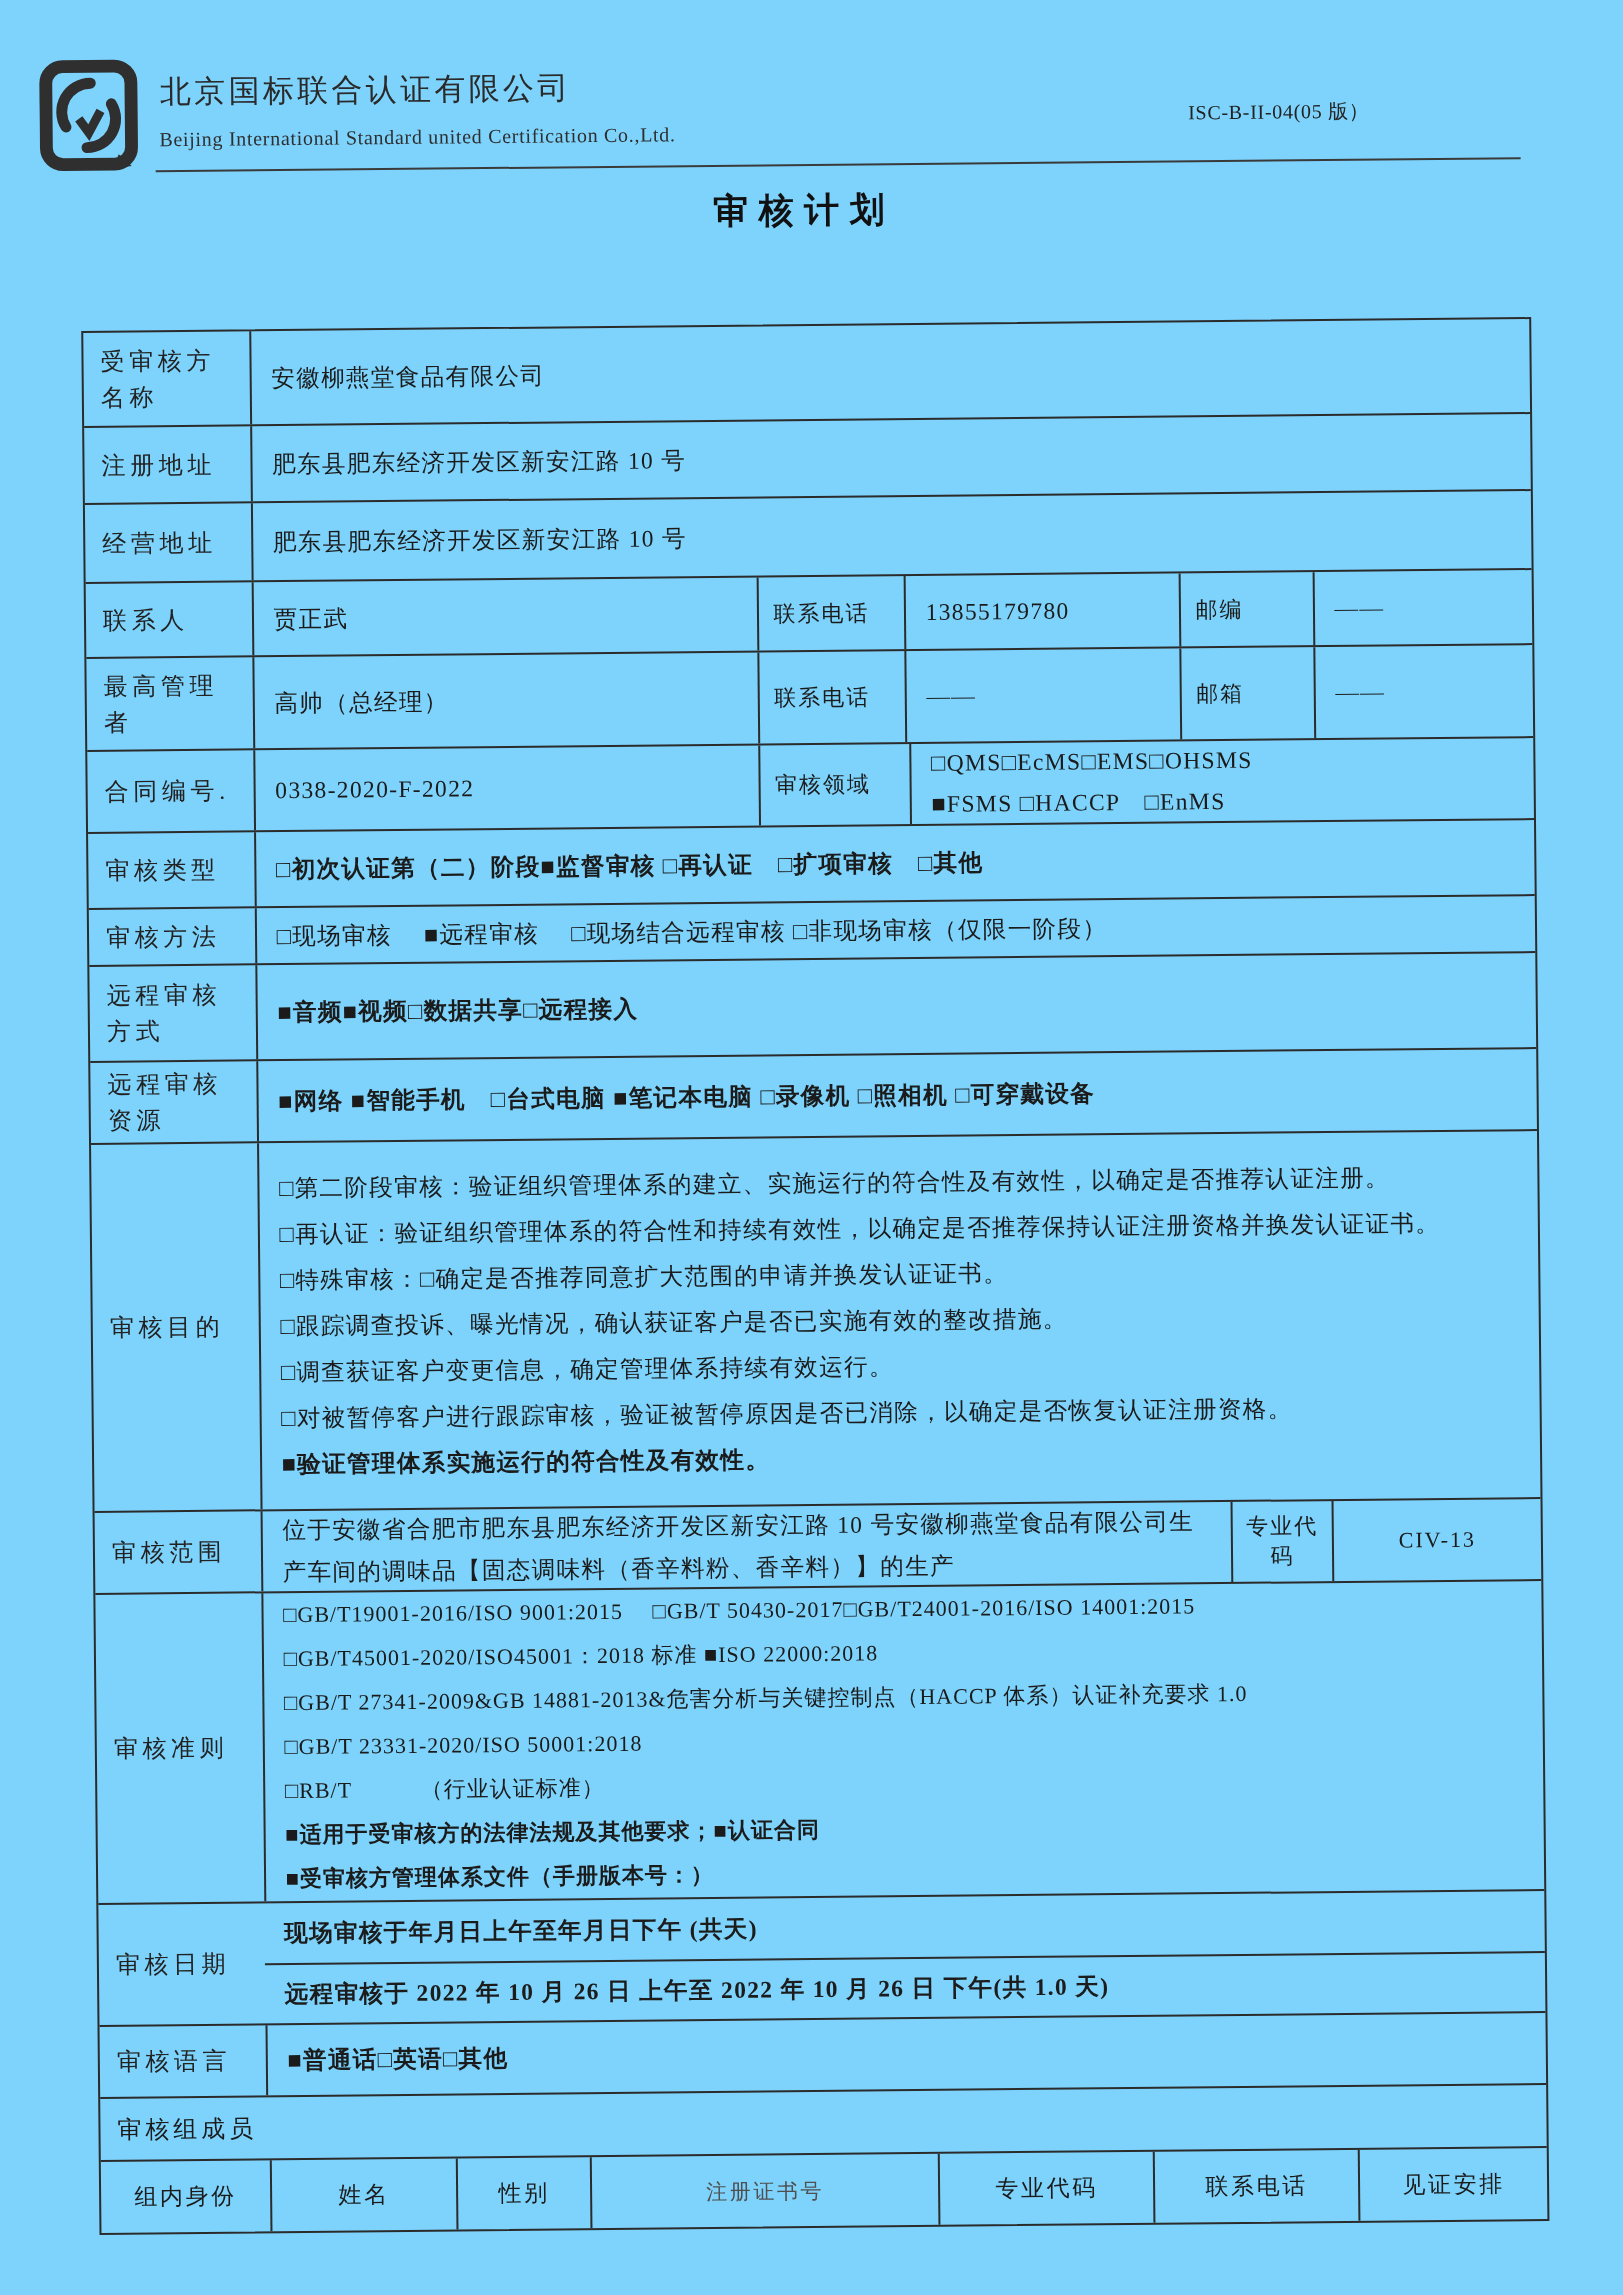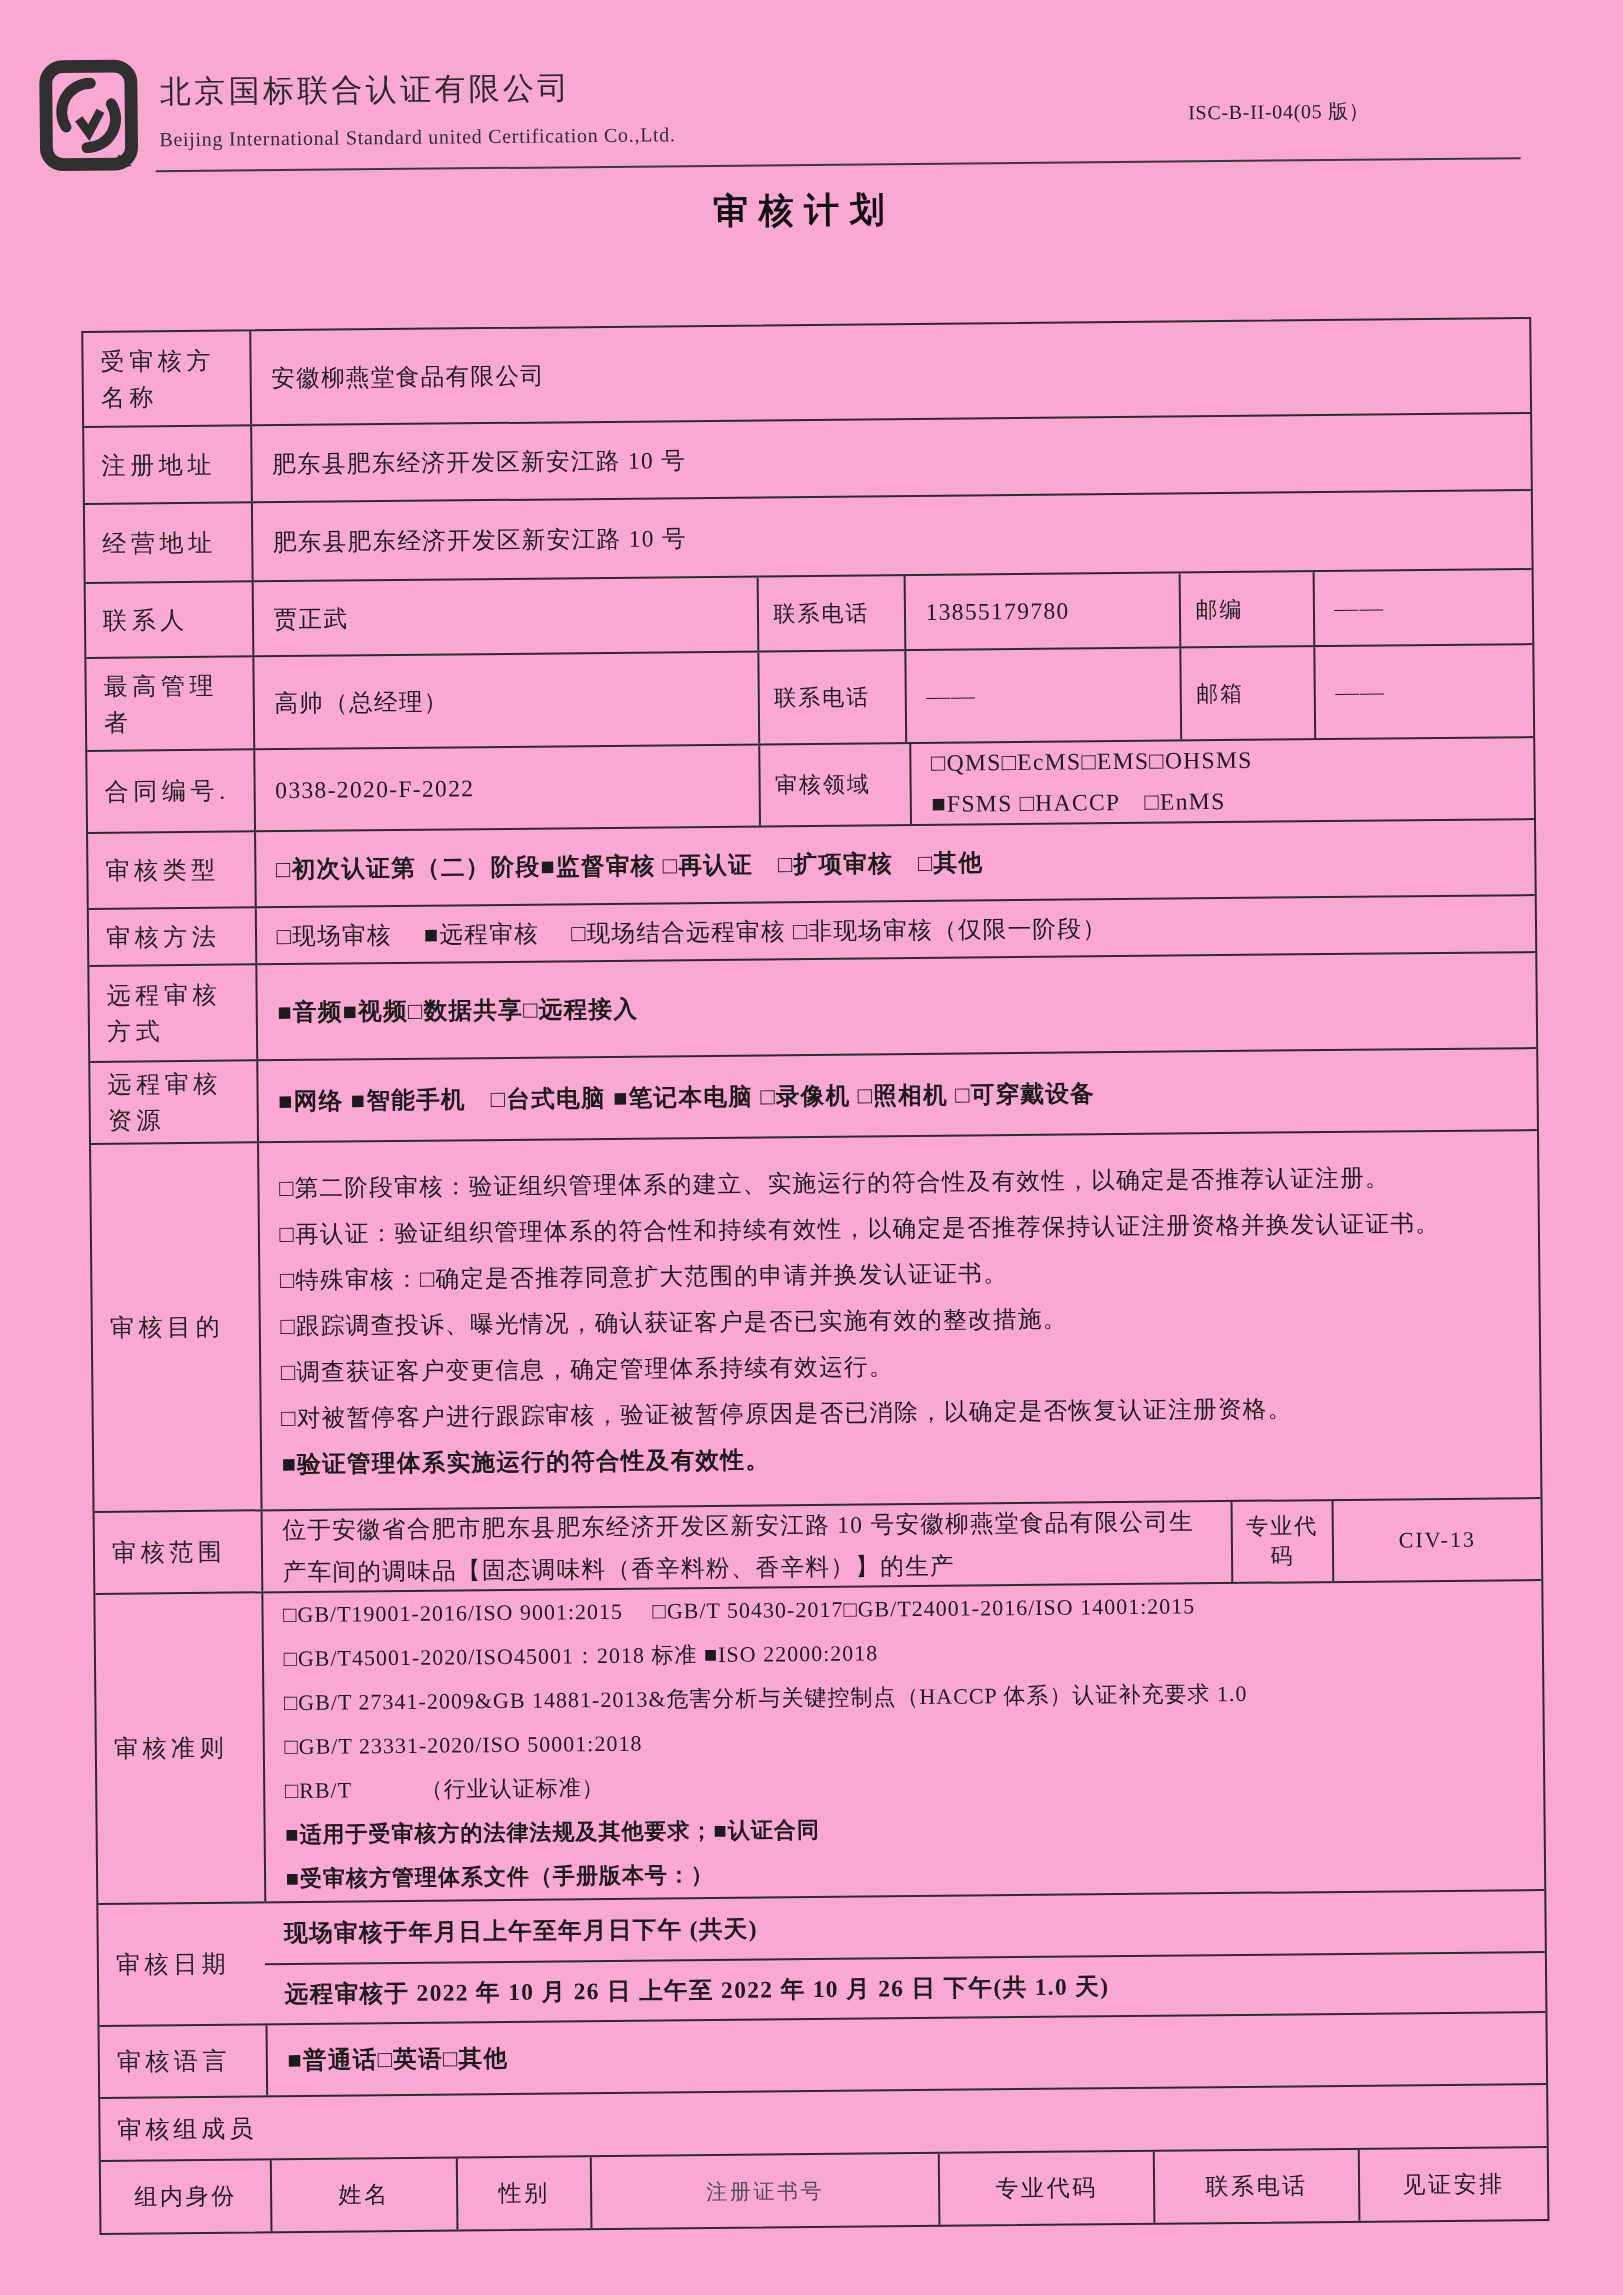--- a/index.html
+++ b/index.html
@@ -1,18 +1,18 @@
 <!DOCTYPE html>
 <html style="font-size:10.5px"><head>
 <meta charset="utf-8">
 <style>
   html,body{margin:0;padding:0;background:#d9d9d6;}
   .sheet{
     position:relative;width:1624px;height:2295px;margin:0 auto;
-    background:#f9a8d4;overflow:hidden;color:#1c1c1c;
+    background:#7dd3fc;overflow:hidden;color:#1c1c1c;
     font-family:"Liberation Serif","DejaVu Serif",serif;
   }
   .tilt{position:absolute;inset:0;transform:rotate(-0.55deg);transform-origin:50% 45%;}
   
   .logo{position:absolute;left:48px;top:52px;width:99px;height:113px;}
   .company-cn{position:absolute;left:169px;top:65px;font-size:31px;letter-spacing:3.3px;color:#2a2a2a;}
   .company-en{position:absolute;left:168px;top:122px;font-size:20px;letter-spacing:0.7px;color:#2e2e2e;}
   .doc-code{position:absolute;left:1197px;top:103px;font-size:20px;letter-spacing:0.7px;color:#222;}
   .header-rule{position:absolute;left:164px;top:164px;width:1365px;height:2px;background:#3a3a3a;}
   .title{position:absolute;left:0;right:0;top:187px;text-align:center;font-size:35px;font-weight:600;letter-spacing:10.5px;color:#111;}

